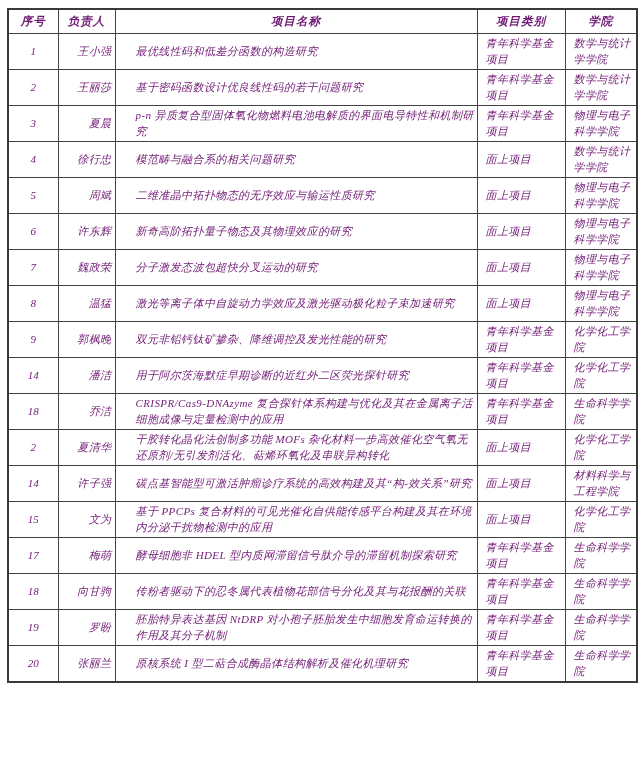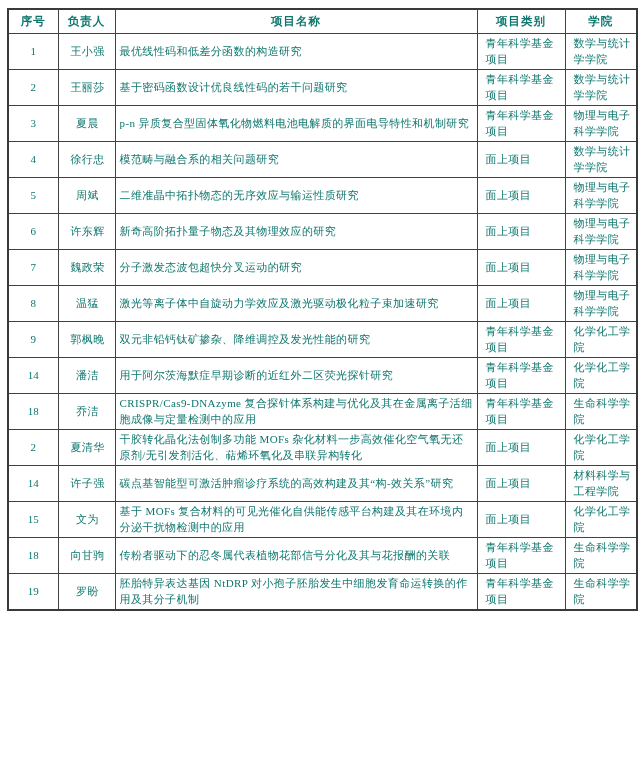--- a/index.html
+++ b/index.html
@@ -12,21 +12,22 @@
     width: 643px;
     height: 775px;
     box-sizing: border-box;
     padding: 8px 7px 5px 7px;
     background: #ffffff;
   }
   table.project-table {
     width: 629px;
     border-collapse: collapse;
     table-layout: fixed;
-    color: #0f766e;
+    color: #701a75;
+    font-style: italic;
   }
   table.project-table th,
   table.project-table td {
     border: 1px solid #424242;
     box-sizing: border-box;
     overflow: hidden;
   }
   table.project-table {
     border: 2px solid #3a3a3a;
   }
@@ -45,27 +46,27 @@
     padding: 2px 3px;
     vertical-align: middle;
     word-break: break-all;
     height: 33px;
   }
   td.c-no {
     text-align: center;
     letter-spacing: 0;
   }
   td.c-pi {
-    text-align: center;
+    text-align: right;
     padding-left: 5px;
     white-space: nowrap;
   }
   td.c-title {
     text-align: left;
-    padding-left: 4px;
+    padding-left: 20px;
     padding-right: 2px;
   }
   td.c-category, td.c-college {
     text-align: left;
     padding-left: 8px;
     padding-right: 1px;
   }
 </style>
 </head>
 <body>
@@ -176,33 +177,47 @@
         <tr>
     <td class="c-no">14</td>
     <td class="c-pi">许子强</td>
     <td class="c-title">碳点基智能型可激活肿瘤诊疗系统的高效构建及其“构-效关系”研究</td>
     <td class="c-category">面上项目</td>
     <td class="c-college">材料科学与工程学院</td>
   </tr>
         <tr>
     <td class="c-no">15</td>
     <td class="c-pi">文为</td>
-    <td class="c-title">基于 MOFs 复合材料的可见光催化自供能传感平台构建及其在环境内分泌干扰物检测中的应用</td>
-    <td class="c-category">面上项目</td>
-    <td class="c-college">化学化工学院</td>
+    <td class="c-title">基于 PPCPs 复合材料的可见光催化自供能传感平台构建及其在环境内分泌干扰物检测中的应用</td>
+    <td class="c-category">面上项目</td>
+    <td class="c-college">化学化工学院</td>
+  </tr>
+        <tr>
+    <td class="c-no">17</td>
+    <td class="c-pi">梅萌</td>
+    <td class="c-title">酵母细胞非 HDEL 型内质网滞留信号肽介导的滞留机制探索研究</td>
+    <td class="c-category">青年科学基金项目</td>
+    <td class="c-college">生命科学学院</td>
   </tr>
         <tr>
     <td class="c-no">18</td>
     <td class="c-pi">向甘驹</td>
     <td class="c-title">传粉者驱动下的忍冬属代表植物花部信号分化及其与花报酬的关联</td>
     <td class="c-category">青年科学基金项目</td>
     <td class="c-college">生命科学学院</td>
   </tr>
         <tr>
     <td class="c-no">19</td>
     <td class="c-pi">罗盼</td>
     <td class="c-title">胚胎特异表达基因 NtDRP 对小孢子胚胎发生中细胞发育命运转换的作用及其分子机制</td>
+    <td class="c-category">青年科学基金项目</td>
+    <td class="c-college">生命科学学院</td>
+  </tr>
+        <tr>
+    <td class="c-no">20</td>
+    <td class="c-pi">张丽兰</td>
+    <td class="c-title">原核系统 I 型二萜合成酶晶体结构解析及催化机理研究</td>
     <td class="c-category">青年科学基金项目</td>
     <td class="c-college">生命科学学院</td>
   </tr>
       </tbody>
   </table>
 </div>
 
 </body></html>

